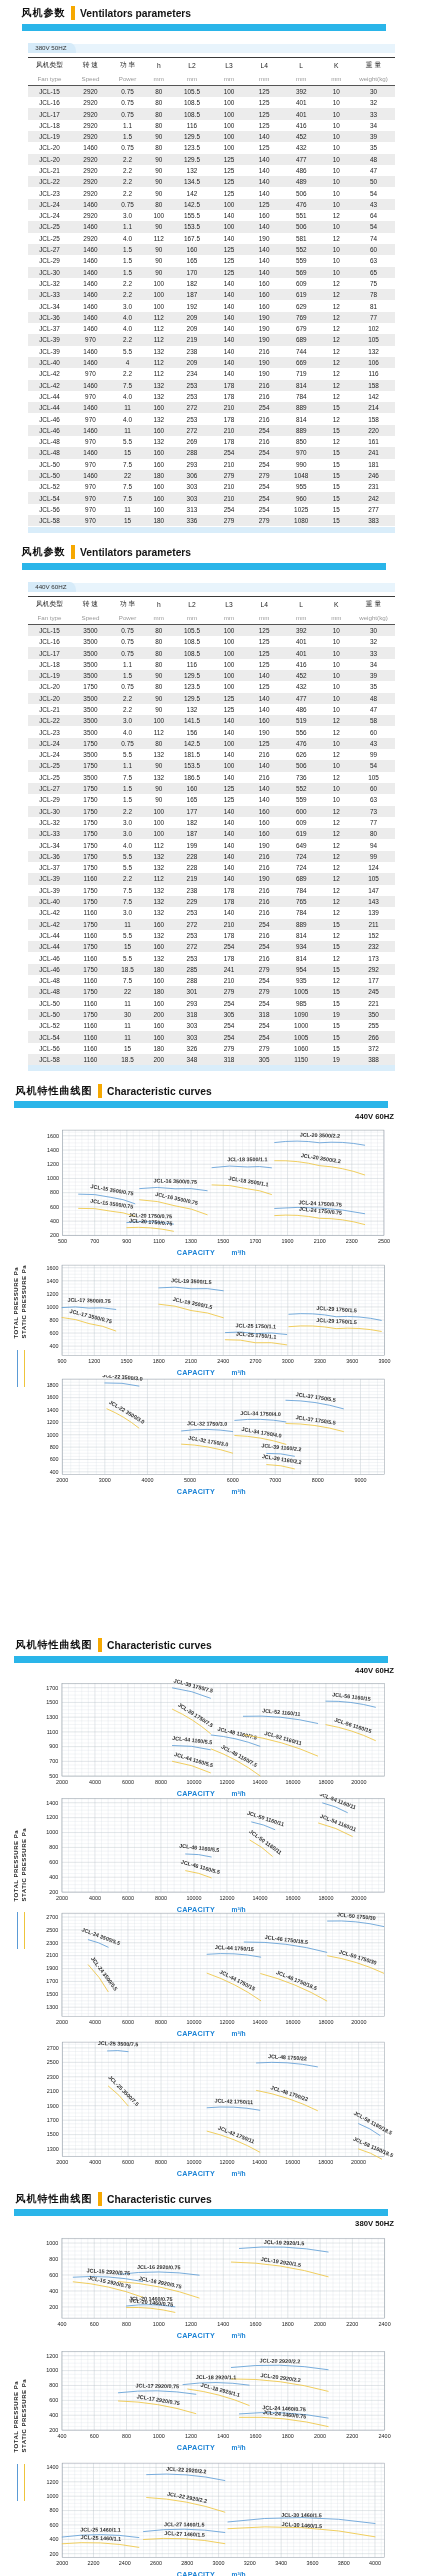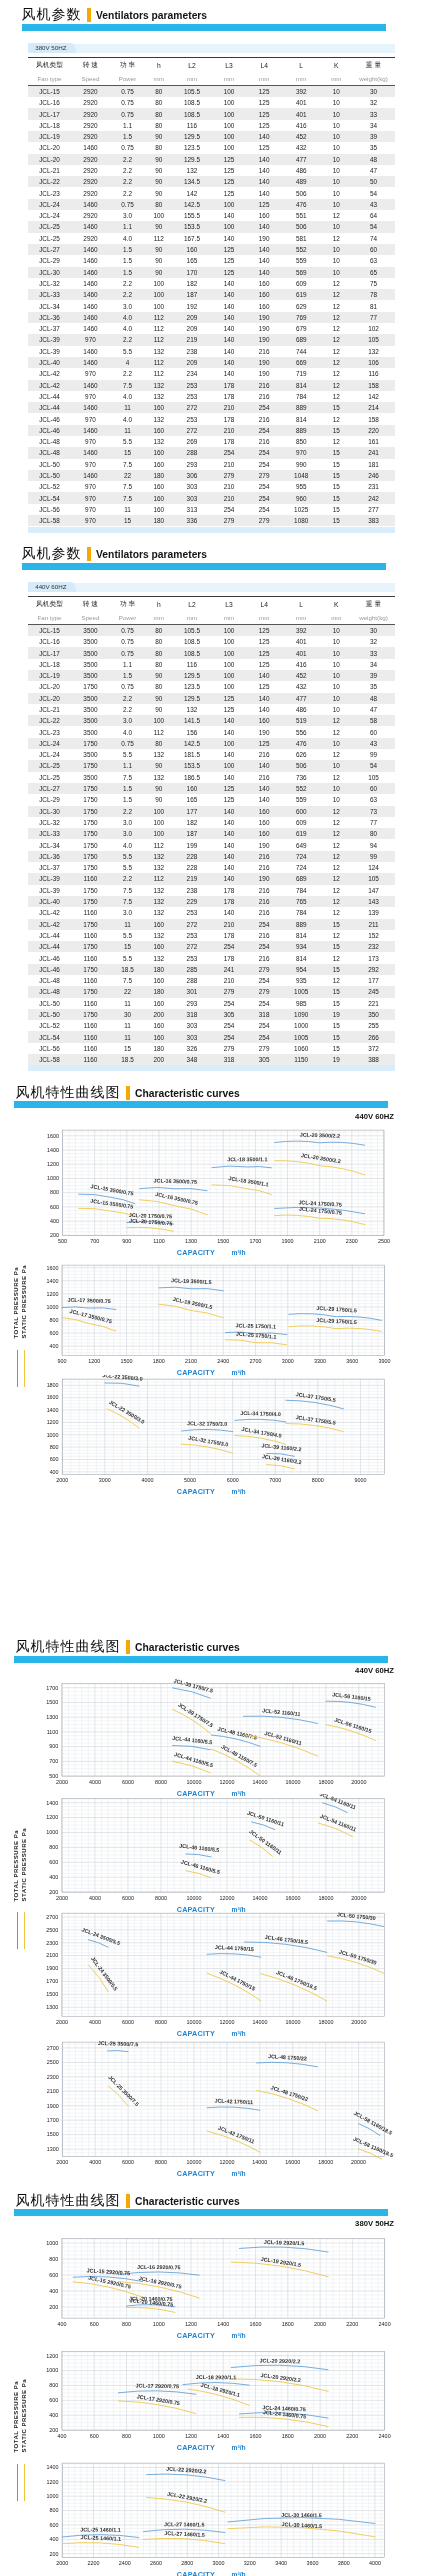--- a/index.html
+++ b/index.html
@@ -1,18 +1,18 @@
 <!DOCTYPE html>
 <html style="font-size:8.2px"><head>
 <meta charset="utf-8">
 <style>
   html,body{margin:0;padding:0;background:#fff;font-family:"Liberation Sans",sans-serif;}
   .page{position:relative;width:428px;height:3290px;background:#fff;overflow:hidden;}
   .sec-title{position:absolute;display:flex;align-items:center;gap:5.2px;white-space:nowrap;}
-  .sec-title .zh{font-size:14px;font-weight:400;color:#0d0d0d;letter-spacing:1px;}
+  .sec-title .zh{font-size:10px;font-weight:700;color:#0d0d0d;letter-spacing:1px;}
   .sec-title .obar{display:inline-block;width:4.1px;height:14px;background:#f6a800;}
   .sec-title .en{font-size:10.3px;font-weight:700;color:#141414;}
   .cyan-bar{position:absolute;height:7.2px;background:#2ab5e9;}
   .volt-label{position:absolute;font-size:7.7px;font-weight:700;color:#111;}
   .tabstrip{position:absolute;height:9.3px;background:#e8f4fc;}
   .tabstrip .tab{position:absolute;left:0;top:-1px;height:10.3px;line-height:10.3px;padding:0 9.3px 0 7.2px;
      background:#d6ebf9;font-size:6.2px;color:#333;border-top-right-radius:6.2px 8.2px;}
   .ptable-wrap{position:absolute;left:28px;width:367px;}
   table.ptable{width:100%;border-collapse:collapse;table-layout:fixed;border-top:1px solid #3a3a3a;}
   table.ptable th,table.ptable td{text-align:center;font-weight:400;padding:0;}

